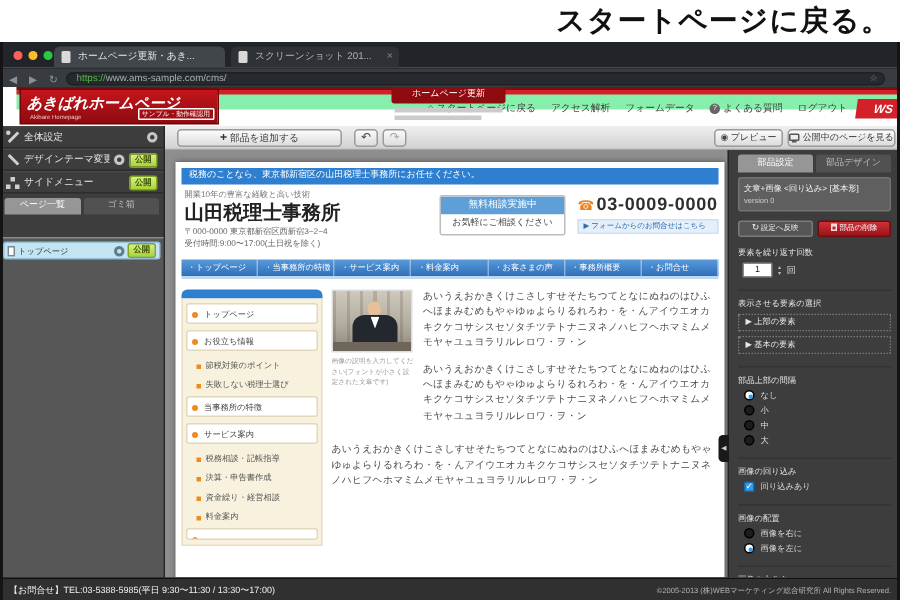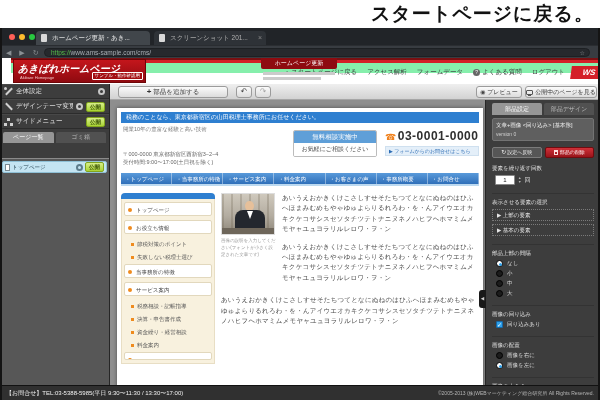--- a/index.html
+++ b/index.html
@@ -267,28 +267,29 @@
         <span class="pub-badge">公開</span>
       </div>
     </div>
   </div>
 
   <div id="preview">
     <div id="sitepage">
       <div class="catchbar">税務のことなら、東京都新宿区の山田税理士事務所にお任せください。</div>
       <div class="site-header">
         <div class="tagline">開業10年の豊富な経験と高い技術</div>
+        <div class="site-title">山田税理士事務所</div>
         <div class="site-addr">〒000-0000 東京都新宿区西新宿3−2−4</div>
         <div class="site-hours">受付時間:9:00〜17:00(土日祝を除く)</div>
         <div class="consult">
           <div class="consult-h">無料相談実施中</div>
           <div class="consult-b">お気軽にご相談ください</div>
         </div>
         <div class="phone-area">
-          <div class="phone-row"><span class="phone-glyph">☎</span><span>03-0001-0000</span></div>
+          <div class="phone-row"><span class="phone-glyph">☎</span><span>03-0009-0000</span></div>
           <div class="form-link">▶ フォームからのお問合せはこちら</div>
         </div>
       </div>
       <div class="site-nav">
         <span class="nav-item">トップページ</span>
         <span class="nav-item">当事務所の特徴</span>
         <span class="nav-item">サービス案内</span>
         <span class="nav-item">料金案内</span>
         <span class="nav-item">お客さまの声</span>
         <span class="nav-item">事務所概要</span>

